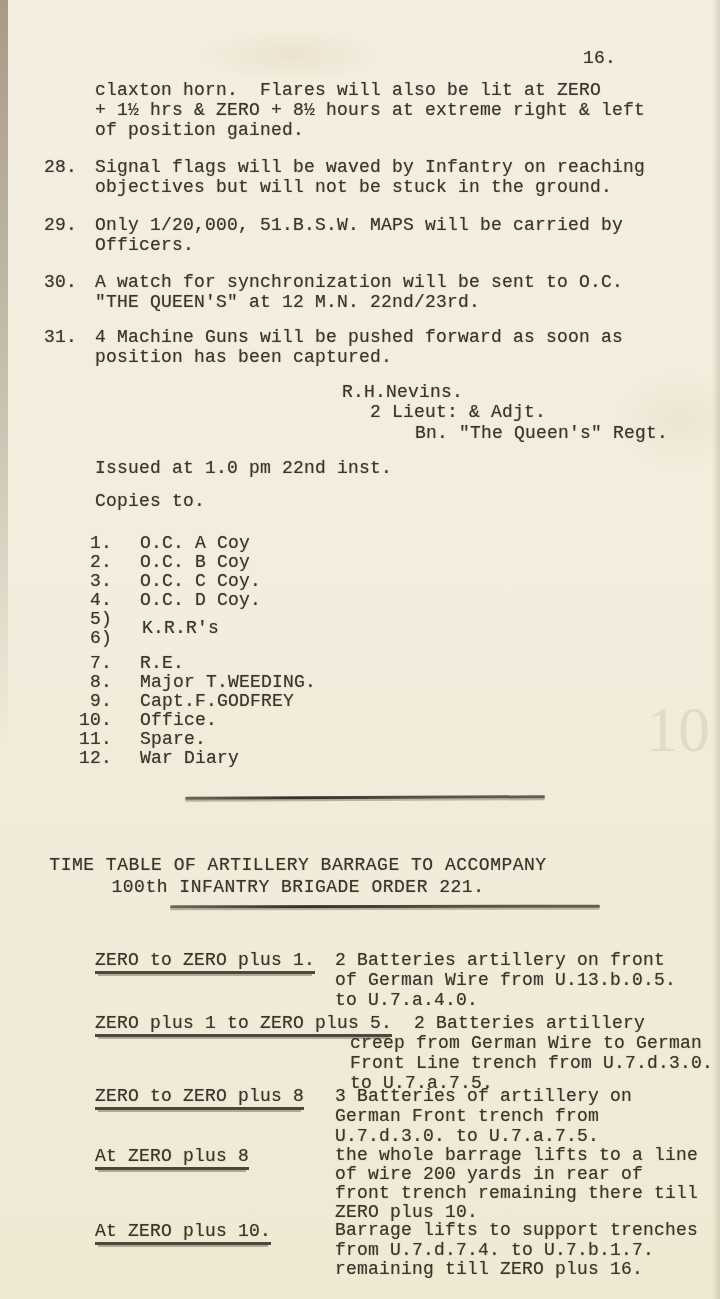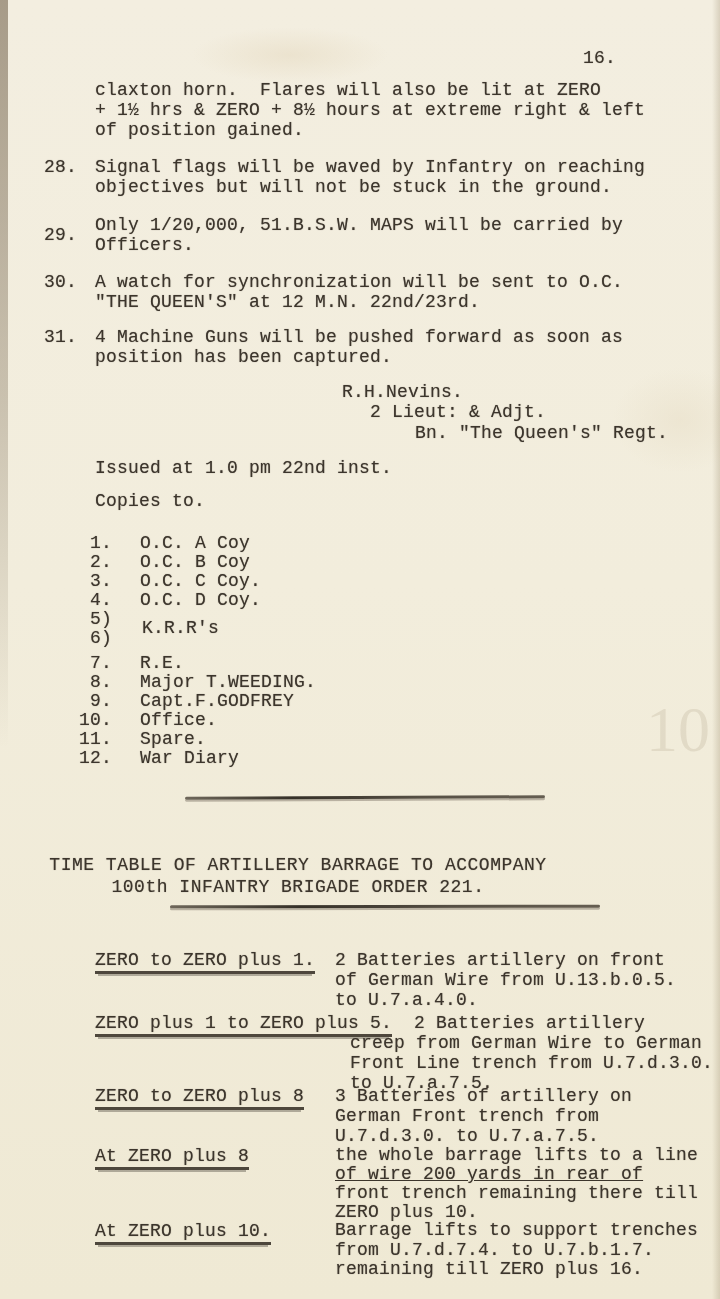--- a/index.html
+++ b/index.html
@@ -63,21 +63,21 @@
 <span class="line" style="left:583px;top:16px;margin-top:32px;">16.</span>
 
 <span class="line" style="left:95px;top:80px;">claxton horn.  Flares will also be lit at ZERO</span>
 <span class="line" style="left:95px;top:100px;">+ 1½ hrs &amp; ZERO + 8½ hours at extreme right &amp; left</span>
 <span class="line" style="left:95px;top:120px;">of position gained.</span>
 
 <span class="line itemnum" style="top:157px;">28.</span>
 <span class="line" style="left:95px;top:157px;">Signal flags will be waved by Infantry on reaching</span>
 <span class="line" style="left:95px;top:177px;">objectives but will not be stuck in the ground.</span>
 
-<span class="line itemnum" style="top:215px;margin-top:10px;">29.</span>
+<span class="line itemnum" style="top:215px;">29.</span>
 <span class="line" style="left:95px;top:215px;">Only 1/20,000, 51.B.S.W. MAPS will be carried by</span>
 <span class="line" style="left:95px;top:235px;">Officers.</span>
 
 <span class="line itemnum" style="top:272px;">30.</span>
 <span class="line" style="left:95px;top:272px;">A watch for synchronization will be sent to O.C.</span>
 <span class="line" style="left:95px;top:292px;">"THE QUEEN'S" at 12 M.N. 22nd/23rd.</span>
 
 <span class="line itemnum" style="top:327px;">31.</span>
 <span class="line" style="left:95px;top:327px;">4 Machine Guns will be pushed forward as soon as</span>
 <span class="line" style="left:95px;top:347px;">position has been captured.</span>
@@ -130,20 +130,20 @@
 <span class="line" style="left:350px;top:1053px;">Front Line trench from U.7.d.3.0.</span>
 <span class="line" style="left:350px;top:1073px;">to U.7.a.7.5.</span>
 
 <span class="line" style="left:95px;top:1086px;"><span class="ul">ZERO to ZERO plus 8</span></span>
 <span class="line" style="left:335px;top:1086px;">3 Batteries of artillery on</span>
 <span class="line" style="left:335px;top:1106px;">German Front trench from</span>
 <span class="line" style="left:335px;top:1126px;text-align:right;">U.7.d.3.0. to U.7.a.7.5.</span>
 
 <span class="line" style="left:95px;top:1146px;"><span class="ul">At ZERO plus 8</span></span>
 <span class="line" style="left:335px;top:1145px;">the whole barrage lifts to a line</span>
-<span class="line" style="left:335px;top:1164px;text-decoration:underline;">of wire 200 yards in rear of</span>
+<span class="line" style="left:335px;top:1164px;">of wire 200 yards in rear of</span>
 <span class="line" style="left:335px;top:1183px;">front trench remaining there till</span>
 <span class="line" style="left:335px;top:1202px;">ZERO plus 10.</span>
 
 <span class="line" style="left:95px;top:1221px;"><span class="ul">At ZERO plus 10.</span></span>
 <span class="line" style="left:335px;top:1220px;">Barrage lifts to support trenches</span>
 <span class="line" style="left:335px;top:1240px;">from U.7.d.7.4. to U.7.b.1.7.</span>
 <span class="line" style="left:335px;top:1259px;">remaining till ZERO plus 16.</span>
 
 </body></html>

